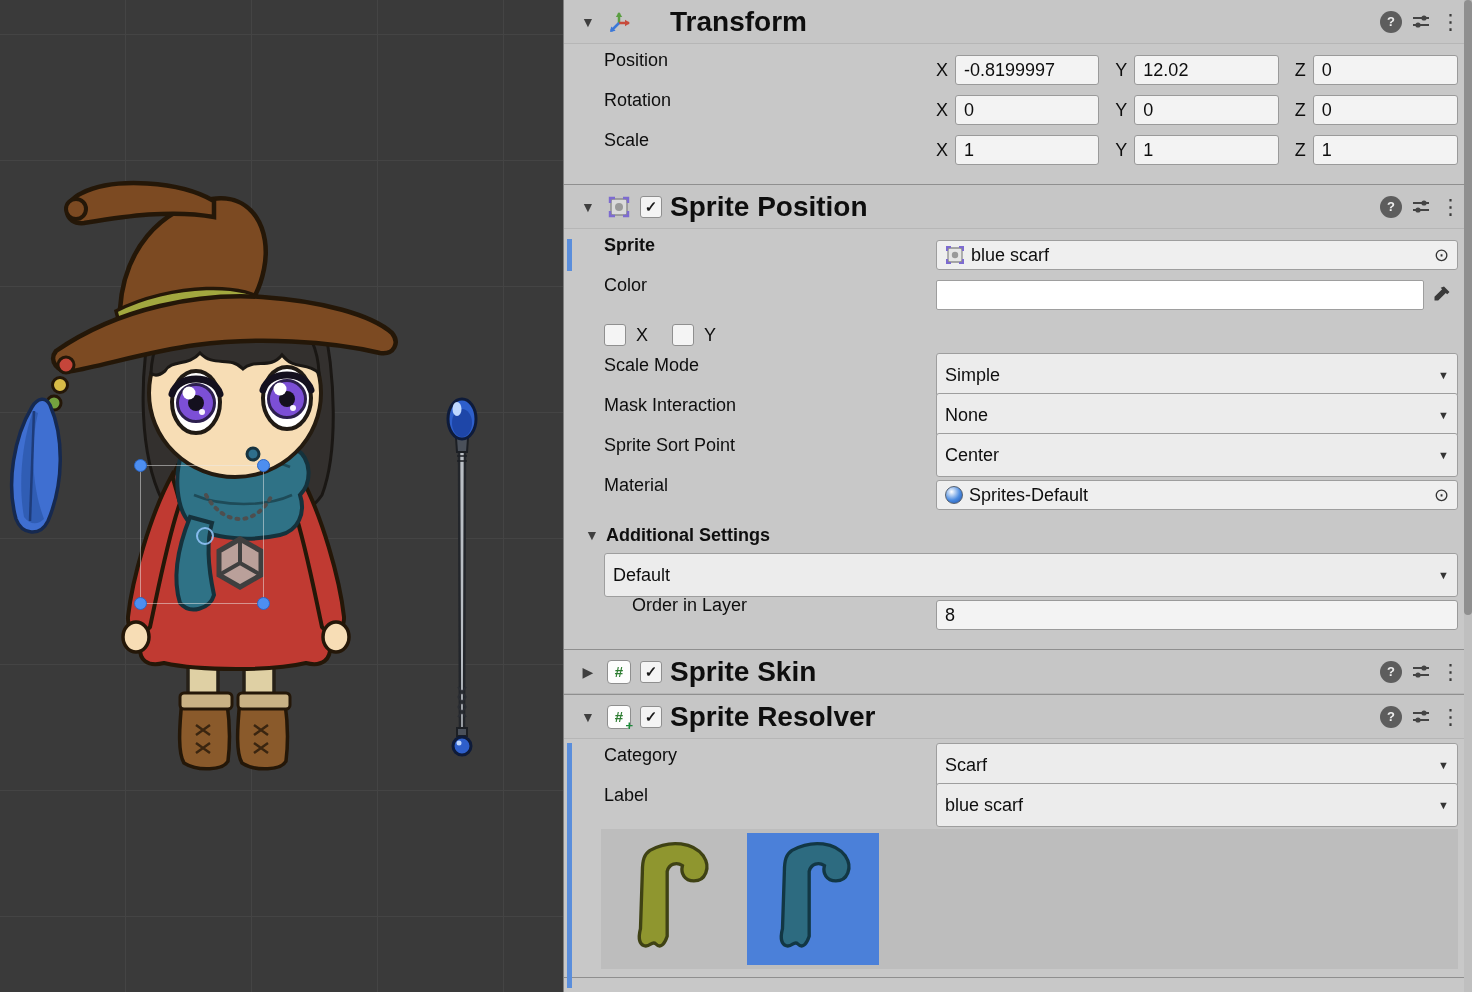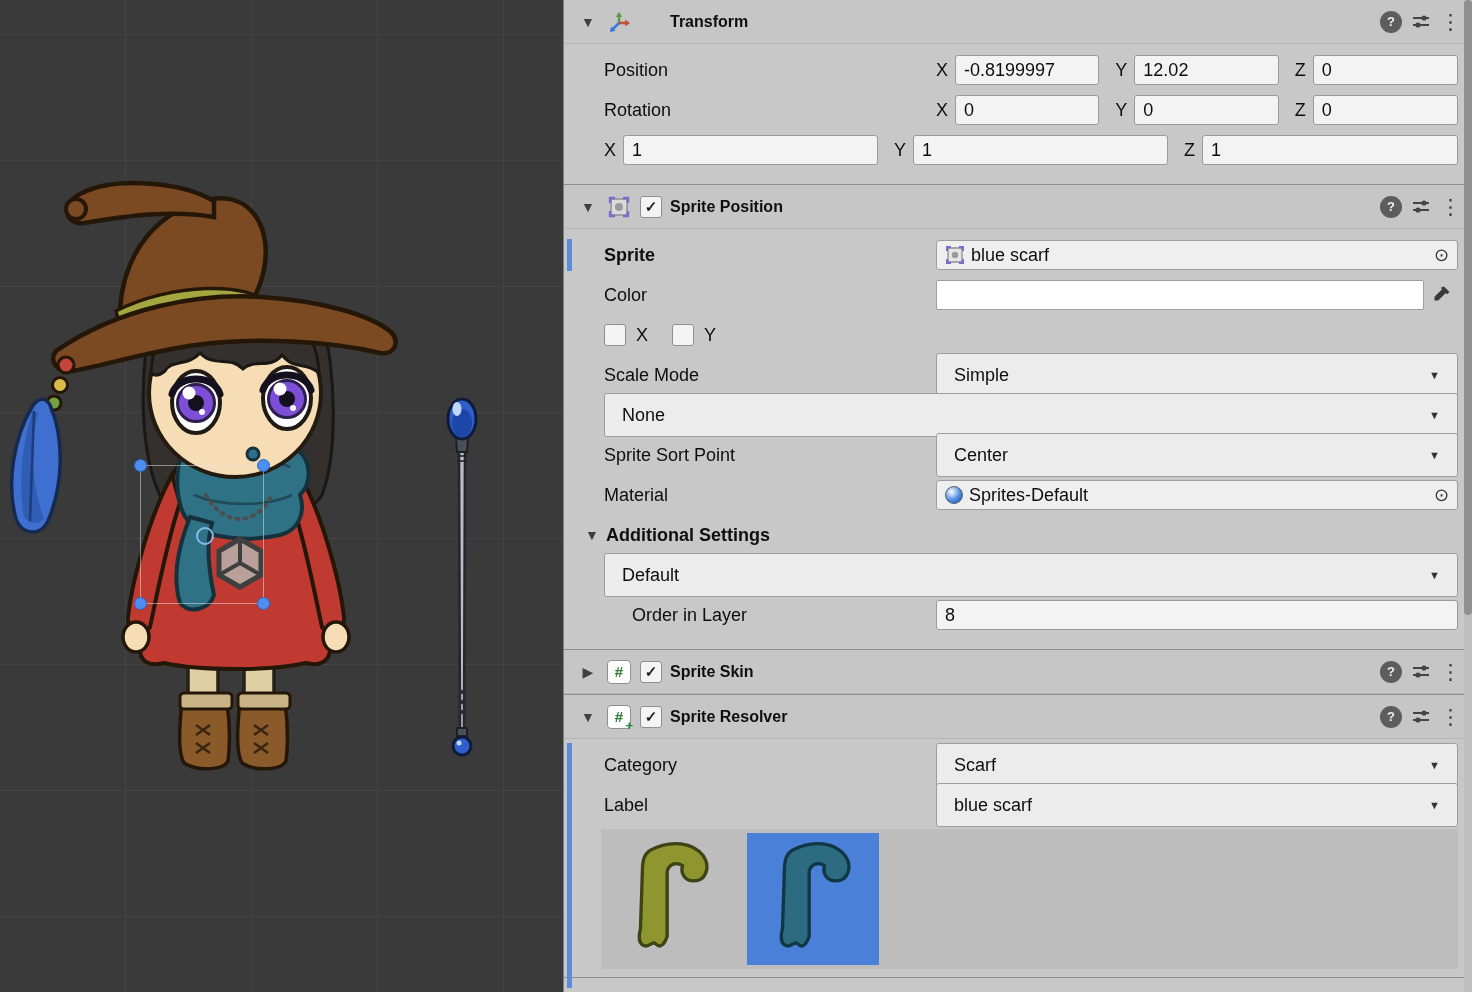--- a/index.html
+++ b/index.html
@@ -34,44 +34,44 @@
   .component { border-top:1px solid #8F8F8F; }
   .component:first-child { border-top:none; }
   .comp-header { display:flex; align-items:center; height:44px; background:#C6C6C6;
     border-bottom:1px solid #B6B6B6; padding:0 16px 0 14px; gap:8px; }
   .foldout { width:20px; text-align:center; color:#3F3F3F; font-size:14px; cursor:pointer; flex:none; }
   .cicon { width:26px; height:26px; flex:none; position:relative; display:flex; align-items:center; justify-content:center; }
   .cbx { width:22px; height:22px; flex:none; background:#F4F4F4; border:1px solid #8F8F8F;
     border-radius:3px; display:flex; align-items:center; justify-content:center;
     font-size:15px; font-weight:bold; color:#1a1a1a; }
   .cbx-slot { width:22px; flex:none; }
-  .comp-title { font-weight:bold; font-size:16px; white-space:nowrap; }
+  .comp-title { font-weight:bold; font-size:28px; white-space:nowrap; }
   .hspacer { flex:1; }
   .help-ic { width:22px; height:22px; flex:none; border-radius:50%; background:#5D5D5D; color:#EFEFEF;
     display:flex; align-items:center; justify-content:center; font-size:13px; font-weight:bold; }
   .preset-ic { width:22px; height:22px; flex:none; display:flex; align-items:center; justify-content:center; }
   .menu-ic { width:16px; flex:none; text-align:center; font-size:21px; color:#3A3A3A; line-height:22px; }
   .comp-body { padding:6px 0 14px 0; position:relative; }
 
-  .prop-row { display:flex; align-items:center; height:40px; padding:0 14px 0 40px; position:relative; }
+  .prop-row { display:flex; height:40px; padding:0 14px 0 40px; position:relative; }
   .prop-label { width:332px; flex:none; white-space:nowrap; overflow:hidden; }
   .prop-label.bold { font-weight:bold; }
   .prop-label.indent { padding-left:28px; }
   .prop-value { flex:1; display:flex; align-items:center; min-width:0; }
 
   .vec3 { flex:1; display:flex; gap:16px; min-width:0; }
   .vcomp { flex:1; display:flex; align-items:center; gap:7px; min-width:0; }
   .axis { flex:none; }
   .num-field, .wide-field {
     flex:1; min-width:0; height:30px; background:#F3F3F3; border:1px solid #9A9A9A;
     border-radius:3px; padding:0 8px; font:inherit; color:#0e0e0e; }
   .wide-field { width:100%; }
 
   .dropdown { flex:1; height:44px; background:#ECECEC; border:1px solid #9E9E9E; border-radius:3px;
-    display:flex; align-items:center; justify-content:space-between; padding:0 17px; cursor:pointer; min-width:0; }
+    display:flex; align-items:center; justify-content:space-between; padding:0 8px; cursor:pointer; min-width:0; }
   .dd-arrow { font-size:11px; color:#333; flex:none; margin-left:8px; }
 
   .obj-field { flex:1; height:30px; background:#EFEFEF; border:1px solid #9E9E9E; border-radius:3px;
     display:flex; align-items:center; padding:0 8px; gap:6px; cursor:pointer; min-width:0; }
   .obj-text { flex:1; white-space:nowrap; overflow:hidden; }
   .obj-picker { flex:none; font-size:18px; color:#333; line-height:1; }
 
   .color-bar { flex:1; height:30px; background:#FFFFFF; border:1px solid #9E9E9E; border-radius:2px; }
   .dropper { width:34px; height:30px; flex:none; display:flex; align-items:center; justify-content:center; }
 
@@ -250,20 +250,21 @@
                 <span class="axis">Y</span>
                 <input class="num-field" value="0" style="">
               </div>
             <div class="vcomp">
                 <span class="axis">Z</span>
                 <input class="num-field" value="0" style="">
               </div>
           </div>
         </div>
         <div class="prop-row">
+          <span class="prop-label">Scale</span>
           <div class="vec3">
             <div class="vcomp">
                 <span class="axis">X</span>
                 <input class="num-field" value="1" style="">
               </div>
             <div class="vcomp">
                 <span class="axis">Y</span>
                 <input class="num-field" value="1" style="">
               </div>
             <div class="vcomp">
@@ -336,20 +337,21 @@
         <div class="prop-row">
           <span class="prop-label">Scale Mode</span>
           <div class="prop-value">
             <div class="dropdown">
               <span>Simple</span>
               <span class="dd-arrow">▼</span>
             </div>
           </div>
         </div>
         <div class="prop-row">
+          <span class="prop-label">Mask Interaction</span>
           <div class="prop-value">
             <div class="dropdown">
               <span>None</span>
               <span class="dd-arrow">▼</span>
             </div>
           </div>
         </div>
         <div class="prop-row">
           <span class="prop-label">Sprite Sort Point</span>
           <div class="prop-value">

